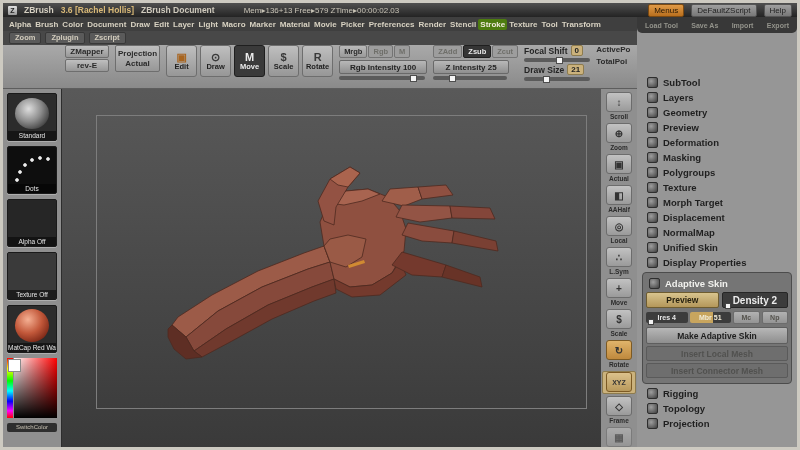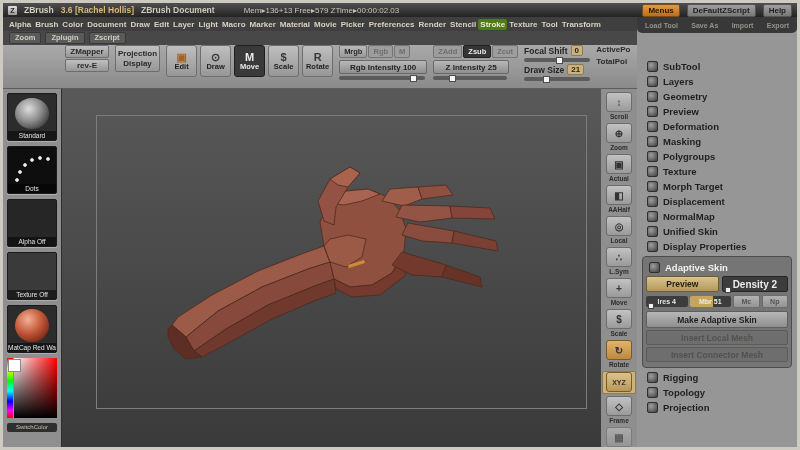--- a/index.html
+++ b/index.html
@@ -5,21 +5,21 @@
   html,body{margin:0;padding:0}
   body{width:800px;height:450px;background:#cdcac1;font-family:"Liberation Sans",sans-serif;overflow:hidden;position:relative;-webkit-font-smoothing:antialiased}
   #app{position:absolute;left:3px;top:3px;width:794px;height:444px;background:#8f8f8f;overflow:hidden}
 
   
   .titlebar{position:absolute;left:0;top:0;width:794px;height:14px;background:linear-gradient(#505050,#232323);display:flex;align-items:center;gap:7px;padding:0 5px;box-sizing:border-box;color:#d6d0c2;font-size:8.5px;font-weight:bold;white-space:nowrap}
   .logo{width:9px;height:9px;background:linear-gradient(#e0e0e0,#9a9a9a);color:#222;font-size:7px;line-height:9px;text-align:center;border-radius:1px;font-weight:bold}
   .t-ver{color:#d9b977}
   .t-doc{color:#cfcabd}
   .t-stats{color:#c8c3b6;margin-left:22px;font-weight:normal;font-size:8px}
-  .tb-btn{font-size:8px;font-weight:bold;padding:0 5px;border-radius:2px;height:11px;line-height:11px;cursor:default}
+  .tb-btn{font-size:8px;font-weight:normal;padding:0 5px;border-radius:2px;height:11px;line-height:11px;cursor:default}
   .menus-btn{margin-left:auto;background:linear-gradient(#e09a46,#b96f1e);color:#241503;border:1px solid #7c4a12}
   .gray-btn{background:linear-gradient(#9f9f9f,#787878);color:#1e1e1e;border:1px solid #555}
 
   
   .menubar{position:absolute;left:0;top:14px;width:634px;height:14px;background:#3f3f3f;display:flex;align-items:center;padding:0 4px;box-sizing:border-box;overflow:hidden}
   .menu-item{font-size:8px;font-weight:bold;color:#d8d2c2;padding:1px 2px;white-space:nowrap;cursor:default;border-radius:2px}
   .menu-item.pressed{background:#4d7c0f;color:#efe9da}
   .submenubar{position:absolute;left:0;top:28px;width:634px;height:14px;background:#484848;display:flex;align-items:center;gap:4px;padding:0 6px;box-sizing:border-box}
   .sub-btn{font-size:7.5px;font-weight:bold;color:#d2ccbd;background:#5a5a5a;border:1px solid #383838;border-radius:2px;padding:0 5px;line-height:10px;cursor:default}
 
@@ -82,21 +82,21 @@
   .strip-btn{width:24px;height:18px;background:linear-gradient(#c2c2c2,#9a9a9a);border:1px solid #6c6c6c;border-radius:3px;display:flex;align-items:center;justify-content:center;font-size:10px;color:#333;font-weight:bold}
   .strip-label{font-size:6.5px;font-weight:bold;color:#2c2c2c;line-height:8px;margin-top:1px}
   .strip-item.hot .strip-btn{background:linear-gradient(#e0b46b,#bf893d);border-color:#7c5a24}
   .strip-item.chip .strip-btn{font-size:7px;background:linear-gradient(#dcc28c,#b8995c);border-color:#7c5a24}
   .strip-item.dim{opacity:.55}
 
   
   .panel{position:absolute;left:634px;top:14px;width:160px;height:430px;background:#969696;box-sizing:border-box;overflow:hidden}
   .panel-header{height:16px;background:#383838;border-radius:0 0 5px 5px;display:flex;align-items:center;justify-content:space-between;padding:0 8px;overflow:hidden}
   .hbtn{font-size:7px;font-weight:bold;color:#93938b;white-space:nowrap;cursor:default}
-  .panel-list{padding-top:26px}
+  .panel-list{padding-top:42px}
   .panel-item{display:flex;align-items:center;gap:5px;height:15px;padding-left:10px;cursor:default}
   .picon{width:9px;height:9px;border-radius:2px;background:radial-gradient(circle at 35% 35%,#9e9e9e,#3e3e3e);border:1px solid #2e2e2e;flex:none}
   .plabel{font-size:9.5px;font-weight:bold;color:#1f1f1f;white-space:nowrap}
 
   .adaptive{margin:2px 5px;background:#757575;border:1px solid #4c4c4c;border-radius:4px;padding:3px}
   .ad-header{display:flex;align-items:center;gap:5px;height:14px;padding-left:3px;cursor:default}
   .ad-header .plabel{color:#f1f1ee}
   .ad-row1{display:flex;gap:3px;margin:2px 0}
   .preview-btn{flex:1.1;height:14px;background:linear-gradient(#d8c48e,#b4975a);border:1px solid #6e5c30;border-radius:2px;font-size:8.5px;font-weight:bold;color:#26200e;display:flex;align-items:center;justify-content:center;position:relative;cursor:default}
   .density{flex:1;height:14px;background:#3c3c3c;border:1px solid #262626;border-radius:2px;color:#ececec;font-size:10px;font-weight:bold;display:flex;align-items:center;justify-content:center;position:relative;cursor:default}
@@ -154,21 +154,21 @@
   <span class="sub-btn">Zoom</span>
       <span class="sub-btn">Zplugin</span>
       <span class="sub-btn">Zscript</span>
     </div>
 
   <div class="toolbar">
     <div class="zm-stack">
       <span class="btn">ZMapper</span>
       <span class="btn">rev-E</span>
     </div>
-    <span class="btn pm-btn">Projection Display</span>
+    <span class="btn pm-btn">Projection Actual</span>
 
     <div class="modes">
 
         <div class="mode-btn btn">
           <span class="glyph">▣</span>
           <span class="mlabel">Edit</span>
         </div>
 
         <div class="mode-btn btn">
           <span class="glyph">⊙</span>

